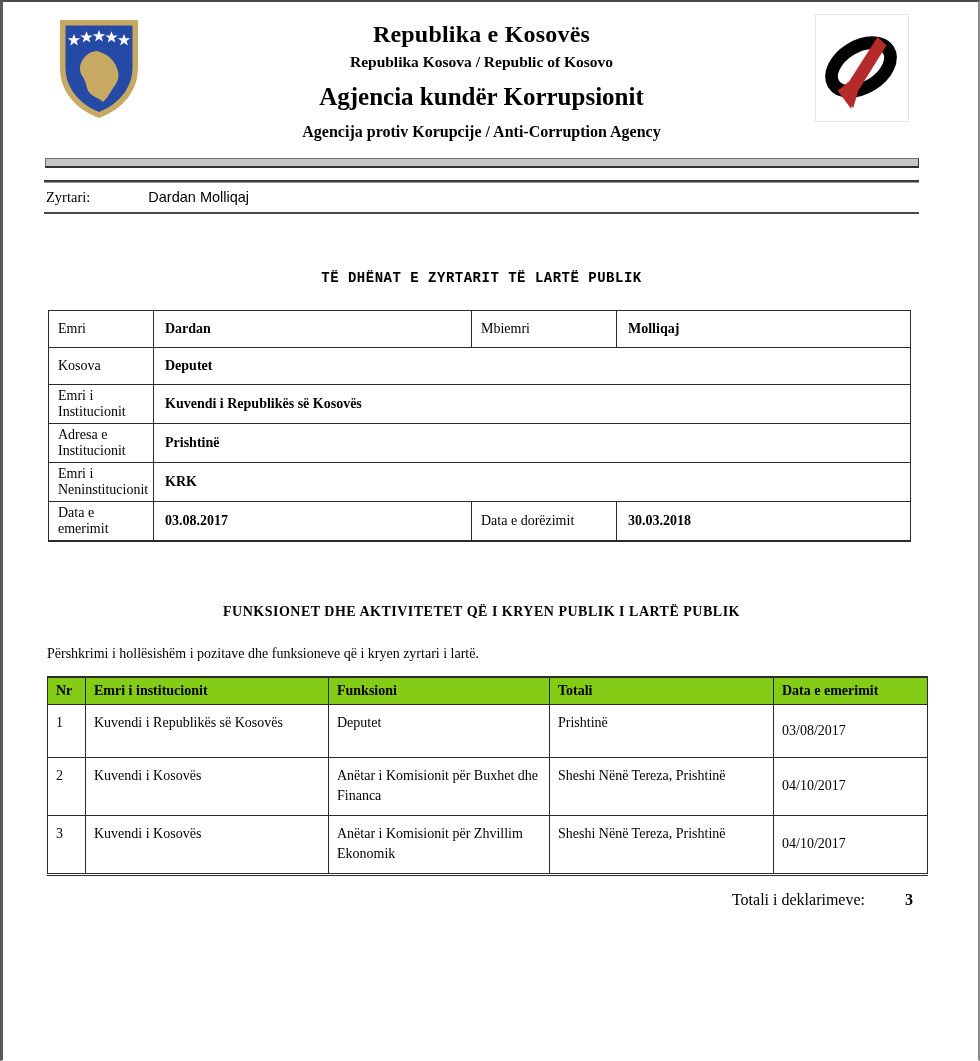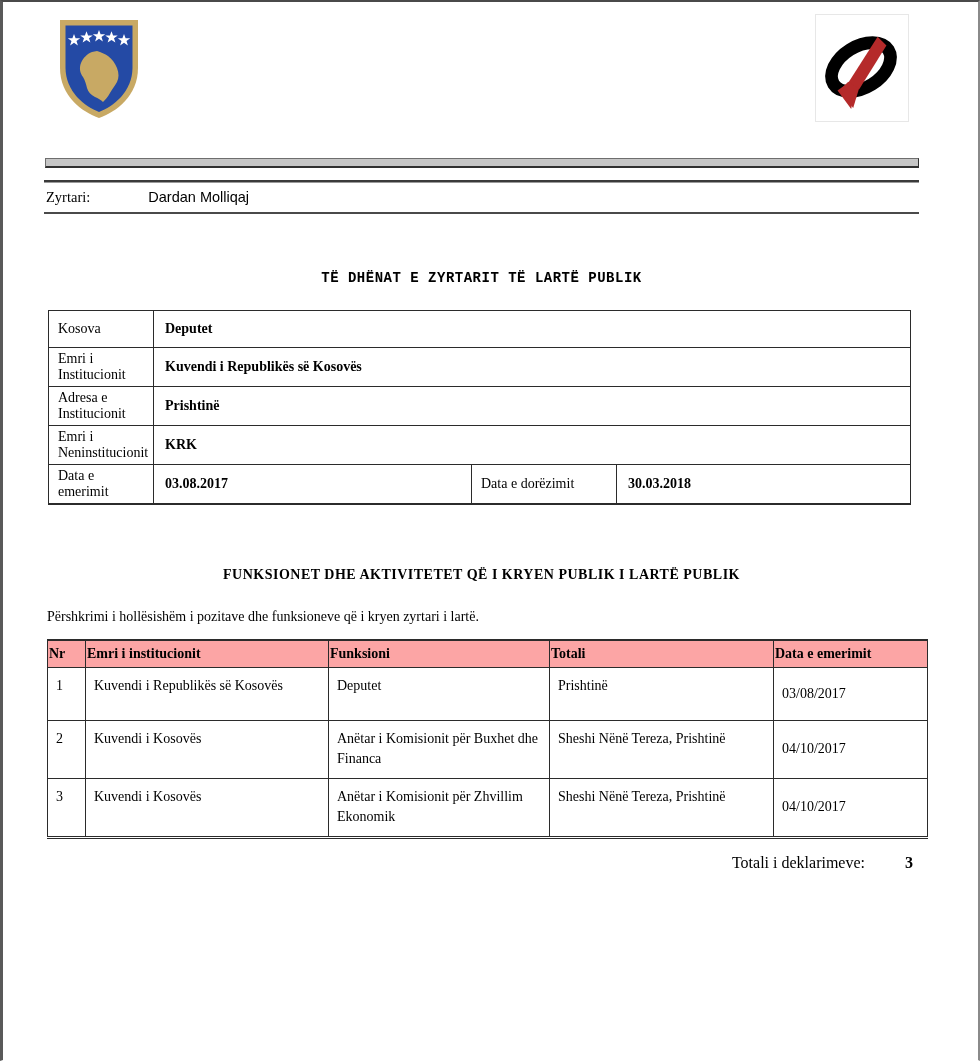--- a/index.html
+++ b/index.html
@@ -180,27 +180,27 @@
 
   
   .func-table {
     width: 880px;
     margin-top: 14px;
     margin-left: 3px;
     border-collapse: collapse;
     table-layout: fixed;
   }
   .func-table th {
-    background: #fca5a5;
+    background: #84cc16;
     border: 1px solid #2b2b2b;
     border-top: 2px solid #2b2b2b;
     font-size: 14px;
     font-weight: bold;
     text-align: left;
-    padding: 5px 7px 5px 1px;
+    padding: 5px 7px 5px 8px;
     height: 26px;
     box-sizing: border-box;
   }
   .func-table td {
     border: 1px solid #2b2b2b;
     font-size: 14px;
     padding: 8px 7px 9px 8px;
     vertical-align: top;
     height: 53px;
     box-sizing: border-box;
@@ -244,20 +244,26 @@
             <polygon points="55.5,15.2 57.1,19.5 61.7,19.5 58,22.2 59.4,26.6 55.5,23.9 51.6,26.6 53,22.2 49.3,19.5 53.9,19.5"></polygon>
             <polygon points="68,18 69.6,22.3 74.2,22.3 70.5,25 71.9,29.4 68,26.7 64.1,29.4 65.5,25 61.8,22.3 66.4,22.3"></polygon>
           </g>
           <path d="M36 36 C31 38 27 42 25 47 C23 52 24 57 27 61 C29 64 30 68 31 72
                    C32 76 35 79 39 81 C42 82 45 84 47 86 C49 84 52 81 54 77
                    C56 73 59 70 61 66 C63 62 63 57 61 52 C59 47 56 43 52 40
                    C49 38 45 36 41 35 Z" fill="#C8A964"></path>
         </svg>
       </div>
 
+      <div class="header-text">
+        <div class="hdr-line1">Republika e Kosovës</div>
+        <div class="hdr-line2">Republika Kosova / Republic of Kosovo</div>
+        <div class="hdr-line3">Agjencia kundër Korrupsionit</div>
+        <div class="hdr-line4">Agencija protiv Korupcije / Anti-Corruption Agency</div>
+      </div>
 
       <div class="aca-logo">
         <svg viewBox="0 0 92 106" width="90" height="104">
           <g transform="rotate(-32 46 53)">
             <ellipse cx="46" cy="53" rx="33" ry="21" fill="none" stroke="#000000" stroke-width="13"></ellipse>
           </g>
           <g>
             <polygon points="63,22 72,31 44,76 33,69" fill="#B52A2A"></polygon>
             <polygon points="44,76 33,69 22,77 36,96 40,72" fill="#B52A2A"></polygon>
             <polygon points="33,68 44,75 38,95 24,77" fill="#B52A2A"></polygon>
@@ -280,20 +286,26 @@
 
     <table class="info-table">
       <colgroup>
         <col style="width:105px">
           <col style="width:318px">
         <col style="width:145px">
           <col style="width:294px">
       </colgroup>
       <tbody>
         <tr>
+          <td class="k">Emri</td>
+          <td class="v">Dardan</td>
+          <td class="k">Mbiemri</td>
+          <td class="v">Molliqaj</td>
+        </tr>
+        <tr>
           <td class="k">Kosova</td>
           <td class="v" colspan="3">Deputet</td>
         </tr>
         <tr>
           <td class="k" style="width:180px">Emri i Institucionit</td>
           <td class="v" colspan="3">Kuvendi i Republikës së Kosovës</td>
         </tr>
         <tr>
           <td class="k">Adresa e Institucionit</td>
           <td class="v" colspan="3">Prishtinë</td>

